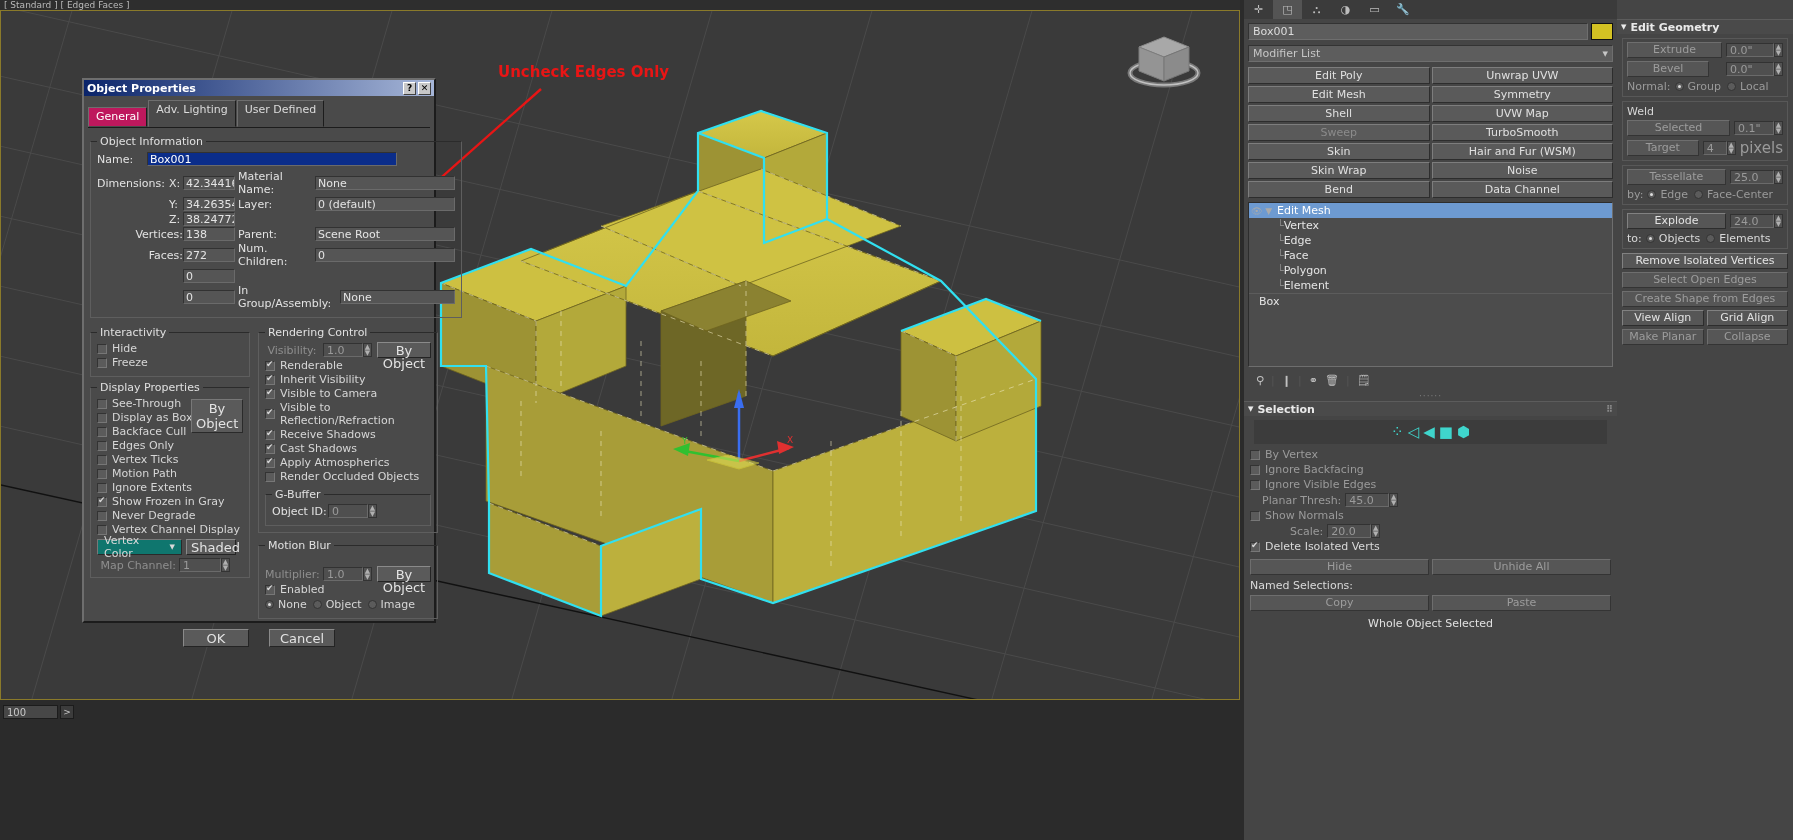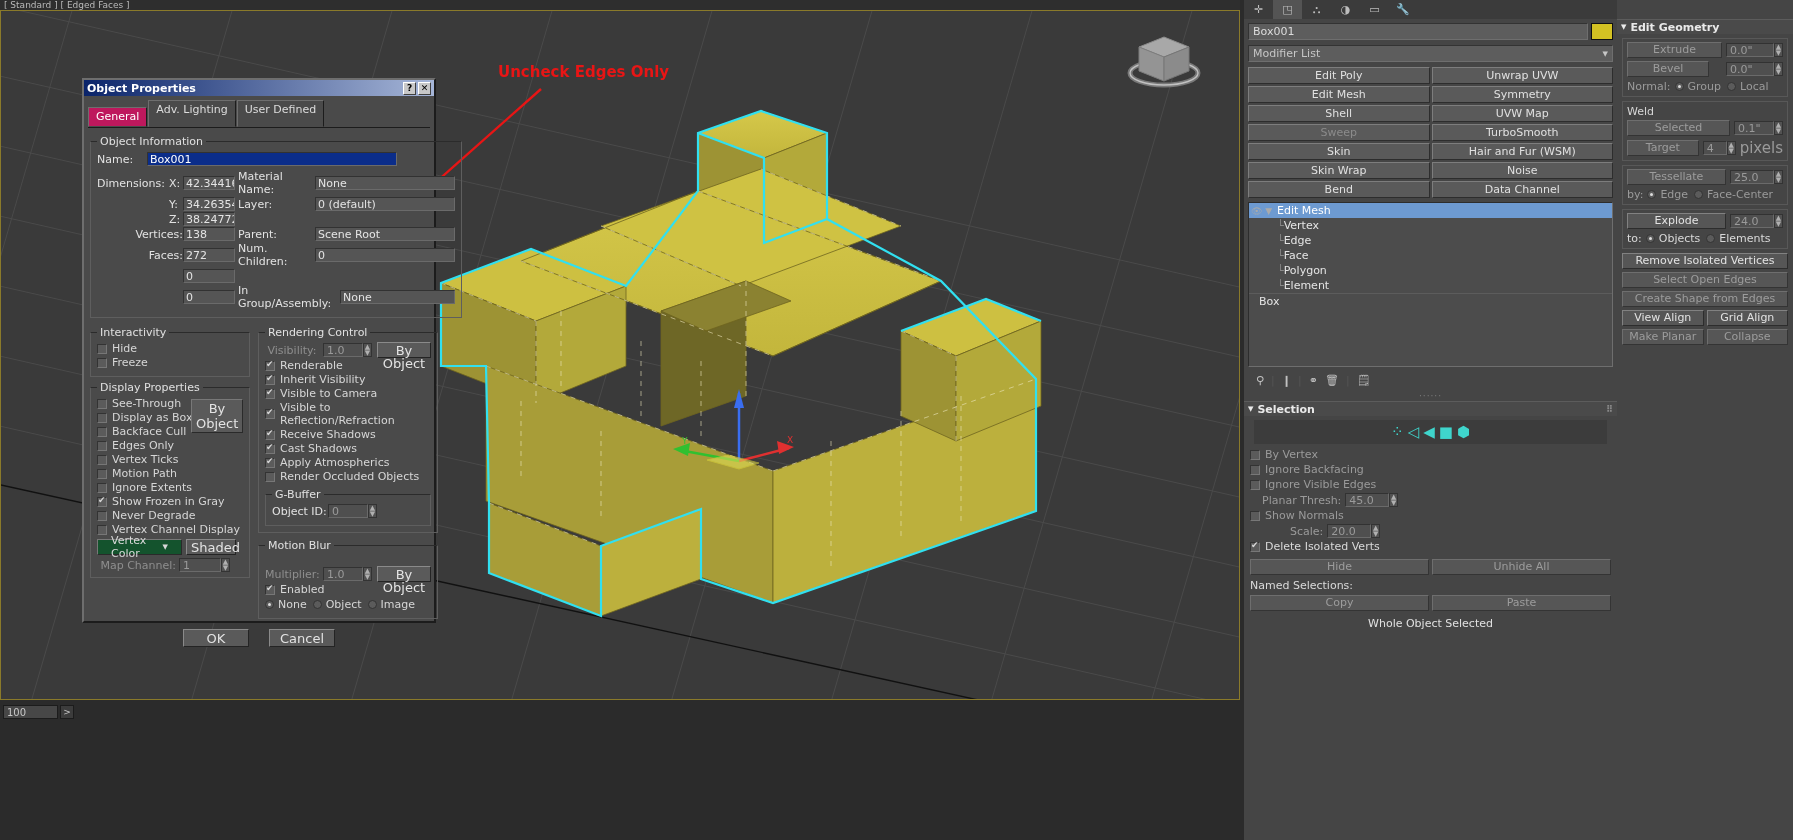--- a/index.html
+++ b/index.html
@@ -75,23 +75,23 @@
   .btn { background:#5a5a5a; border:1px solid; border-color:#787878 #2a2a2a #2a2a2a #787878;
          color:#e3e3e3; font-size:13px; text-align:center; padding:1px 4px; }
   .btn.raised { border-color:#8a8a8a #242424 #242424 #8a8a8a; }
 
   .spin { display:inline-flex; align-items:center; }
   .spin .v { background:#4f4f4f; border:1px solid; border-color:#323232 #6a6a6a #6a6a6a #323232;
              color:#9a9a9a; font-size:11px; padding:0 3px; height:14px; line-height:13px; }
   .spin .a { width:9px; height:14px; background:#525252; border:1px solid #333;
              color:#b0b0b0; font-size:7px; text-align:center; line-height:6px; }
 
-  .combo { display:flex; align-items:center; background:#14532d;
+  .combo { display:flex; align-items:center; background:#0f766e;
            border:1px solid; border-color:#787878 #2a2a2a #2a2a2a #787878;
-           height:16px; color:#d9d9d9; font-size:11px; padding:0 13px;justify-content:center; }
+           height:16px; color:#d9d9d9; font-size:11px; padding:0 6px;justify-content:center; }
   .combo .cv { flex:1; }
   .combo .ca { font-size:7px; }
 
   
   #cmdpanel { position:absolute; left:1244px; top:0; width:549px; height:840px;
               background:#454545; display:flex; }
   #colC { width:176px; background:#454545; }
 
   #tabicons { display:flex; height:19px; background:#3b3b3b; align-items:center; }
   .ticon { width:29px; height:19px; display:flex; align-items:center; justify-content:center;

